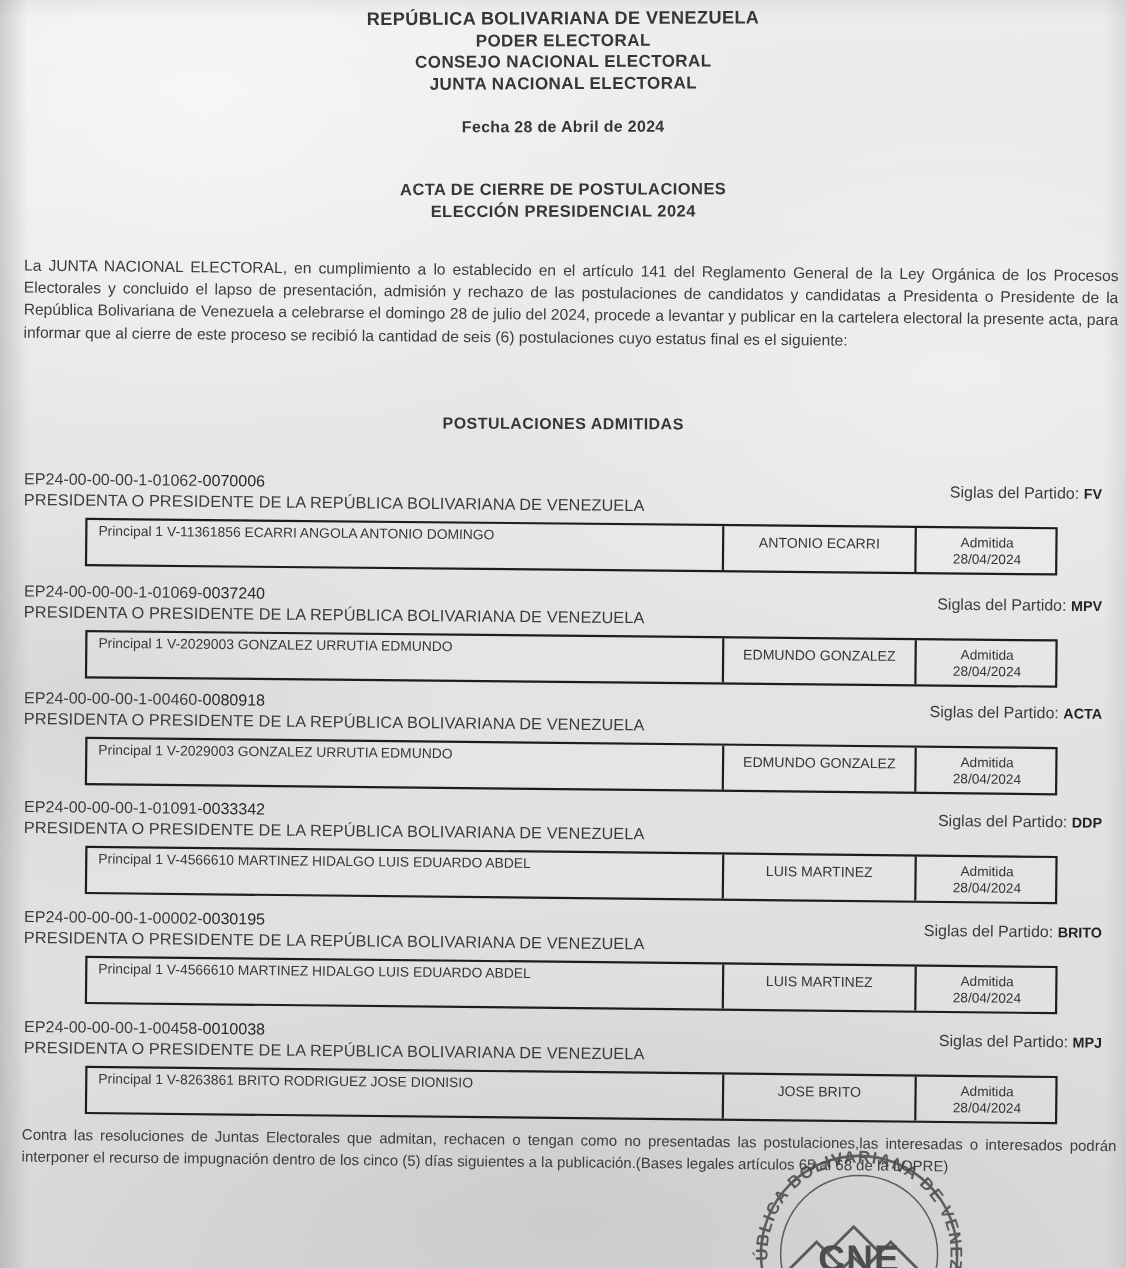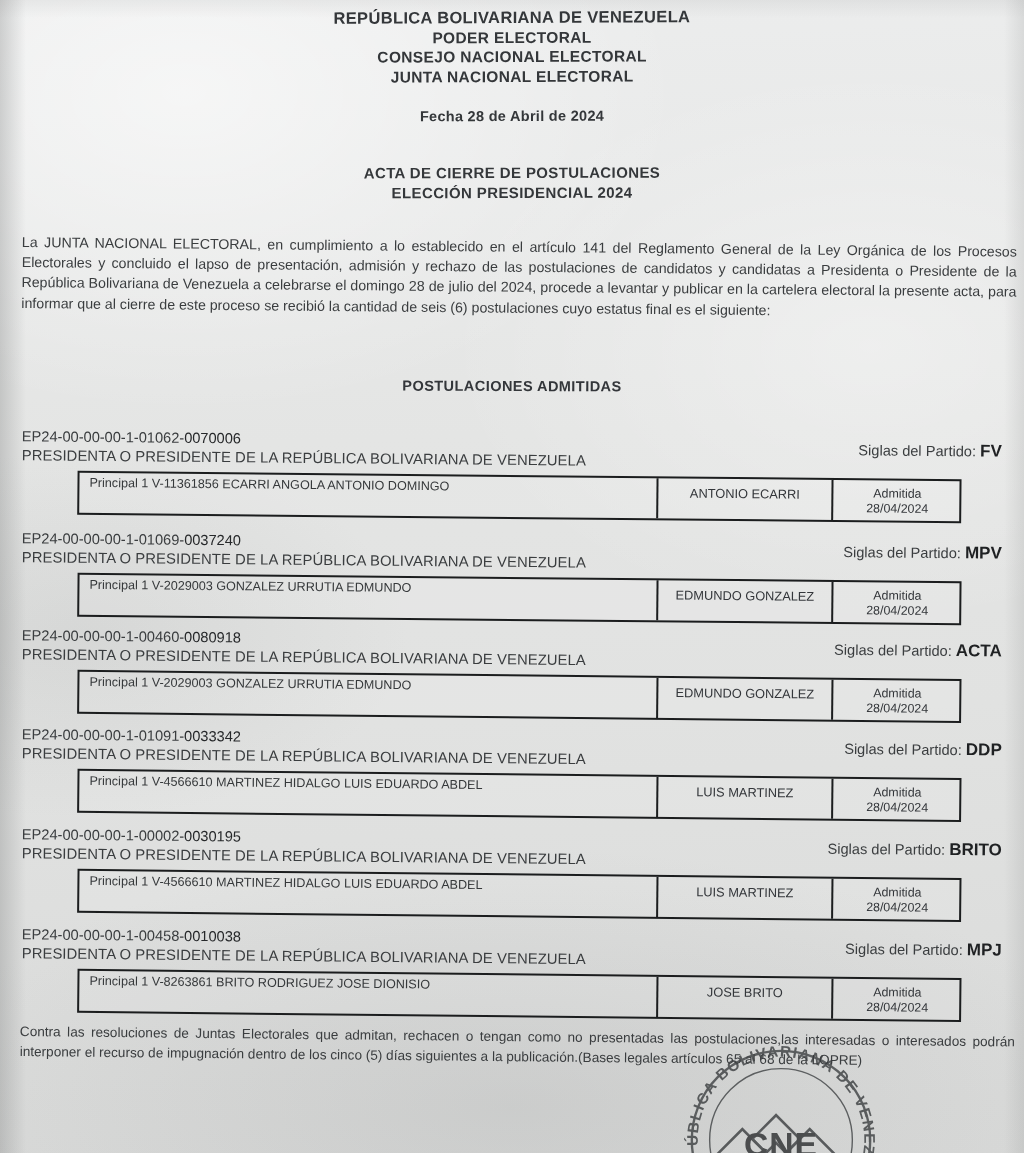--- a/index.html
+++ b/index.html
@@ -75,21 +75,21 @@
   .rec{position:absolute;left:0;width:1024px;}
   .rec .code{
     position:absolute;left:22px;top:0;
     font-size:14.6px;color:#3a3d3f;white-space:nowrap;
   }
   .rec .code b{font-weight:normal;color:#26282a;}
   .rec .siglas{
     position:absolute;right:22px;top:4px;
     font-size:14.6px;color:#3a3d3f;white-space:nowrap;
   }
-  .rec .siglas b{font-weight:bold;color:#1f2123;font-size:17px;}
+  .rec .siglas b{font-weight:bold;color:#1f2123;font-size:13px;}
   .rec .cargo{
     position:absolute;left:22px;top:19px;
     font-size:14.8px;color:#3a3d3f;white-space:nowrap;
     letter-spacing:.1px;
   }
   .rec .tbl{
     position:absolute;left:78px;top:42px;width:884px;height:44px;
     border:2.4px solid #1b1d1e;
     box-sizing:border-box;
     background:rgba(255,255,255,.10);

